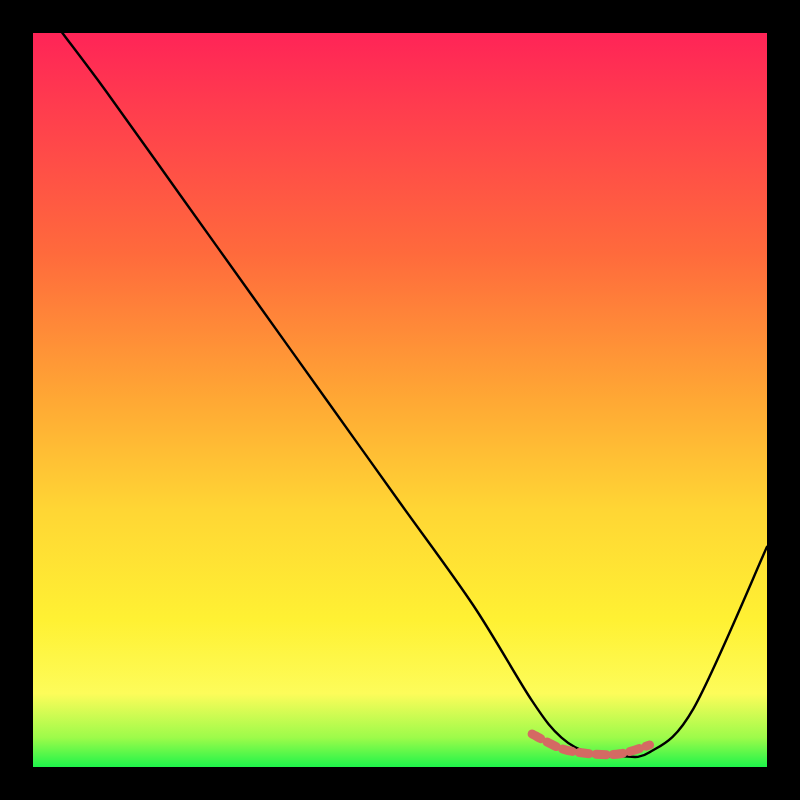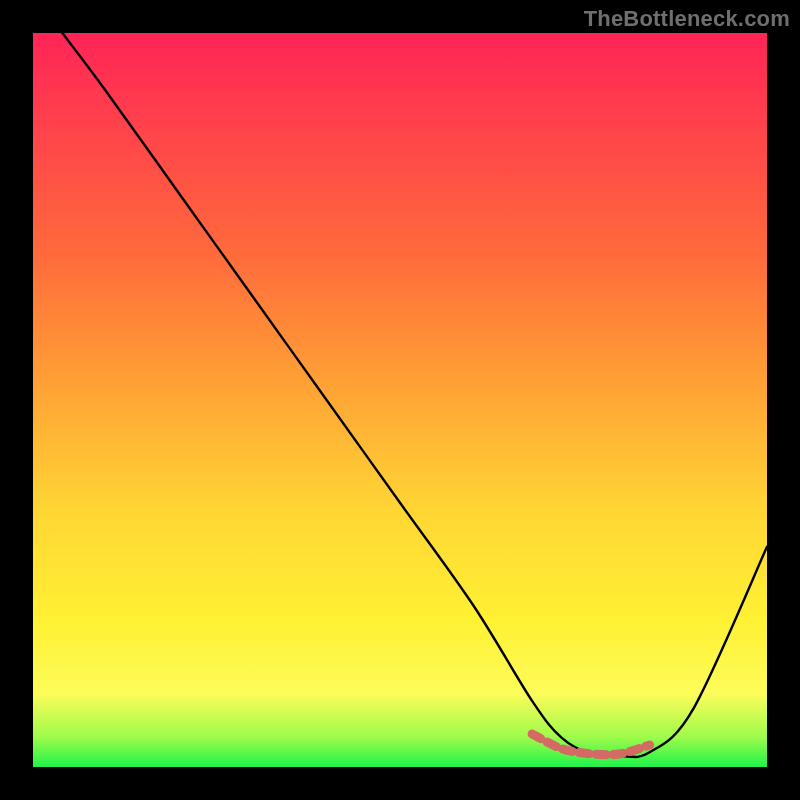--- a/index.html
+++ b/index.html
@@ -61,14 +61,13 @@
 </head>
 <body>
 
 <div class="frame">
   <div class="plot-area">
     <svg class="curve" viewBox="0 0 734 734" preserveAspectRatio="none">
       <path d="M 29.4 0.0 C 36.7 9.8, 53.8 31.8, 73.4 58.7 C 93.0 85.6, 122.3 127.2, 146.8 161.5 C 171.3 195.7, 195.7 230.0, 220.2 264.2 C 244.7 298.5, 269.1 332.7, 293.6 367.0 C 318.1 401.3, 342.5 435.5, 367.0 469.8 C 391.5 504.0, 418.4 539.5, 440.4 572.5 C 462.4 605.5, 484.4 645.9, 499.1 667.9 C 513.8 690.0, 518.7 695.8, 528.5 704.6 C 538.3 713.4, 548.1 717.7, 557.8 720.8 C 567.6 723.8, 577.4 723.2, 587.2 723.0 C 597.0 722.7, 604.3 727.3, 616.6 719.3 C 628.8 711.4, 641.0 709.5, 660.6 675.3 C 680.2 641.0, 721.8 540.7, 734.0 513.8" fill="none" stroke="#000" stroke-width="2.4" stroke-linecap="round"></path>
       <path d="M 499.1 701.0 C 504.0 703.4, 518.7 712.3, 528.5 715.6 C 538.3 719.0, 548.1 719.9, 557.8 720.8 C 567.6 721.6, 577.4 722.3, 587.2 720.8 C 597.0 719.3, 611.7 713.4, 616.6 712.0" fill="none" stroke="#d46a63" stroke-width="9" stroke-linecap="round" stroke-dasharray="10 7"></path>
     </svg>
   </div>
-  <div class="watermark">TheBottleneck.com</div>
 </div>
 
 </body></html>

